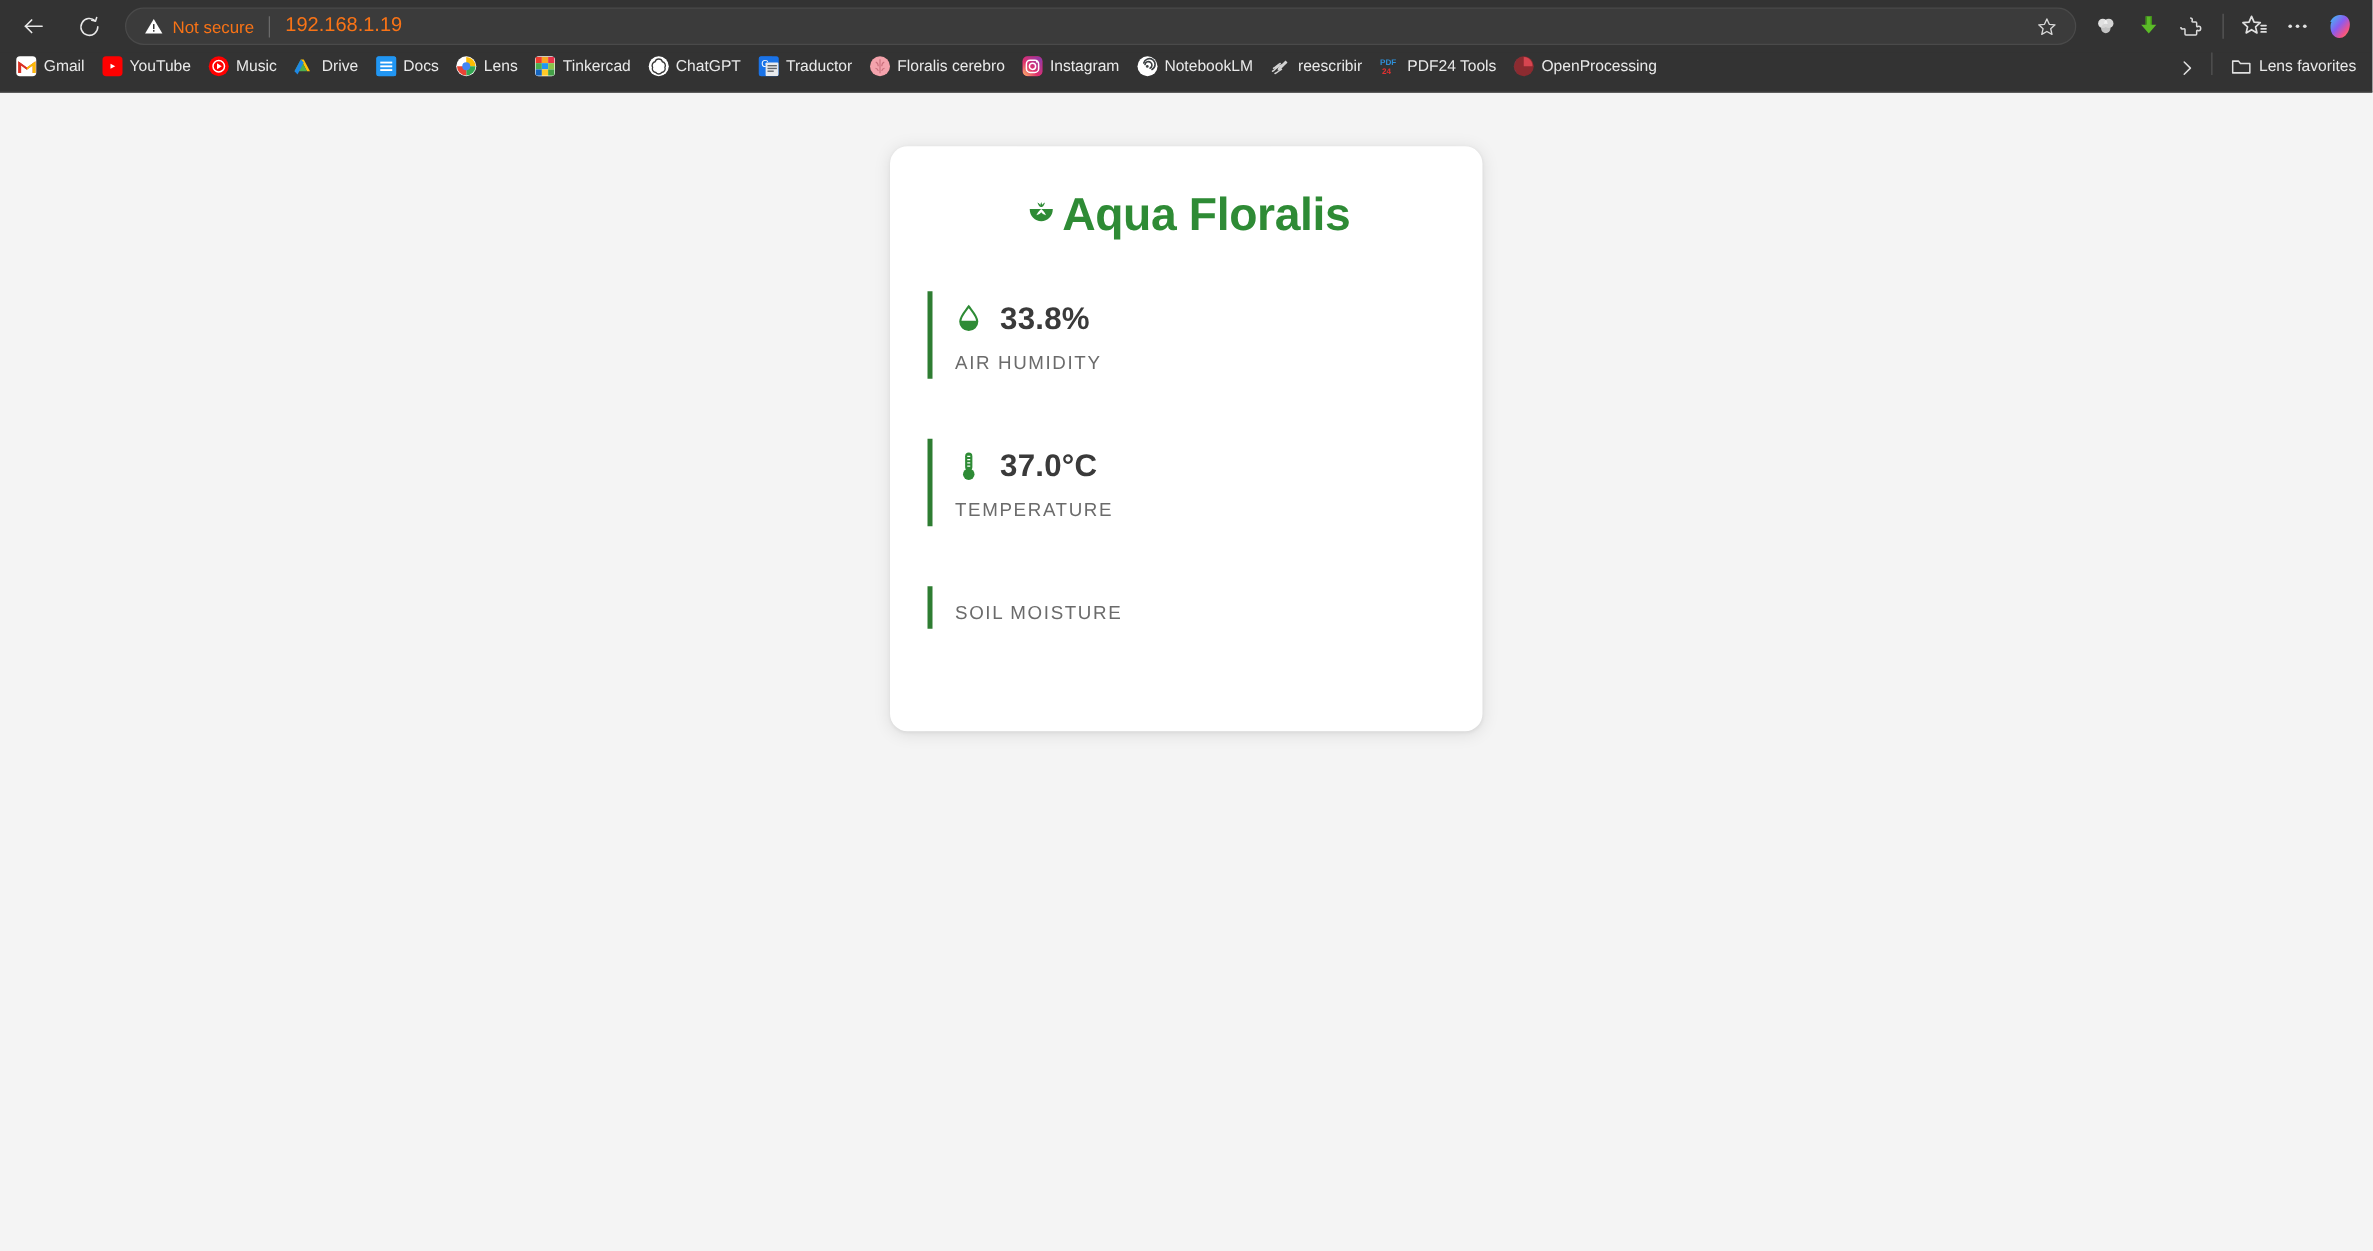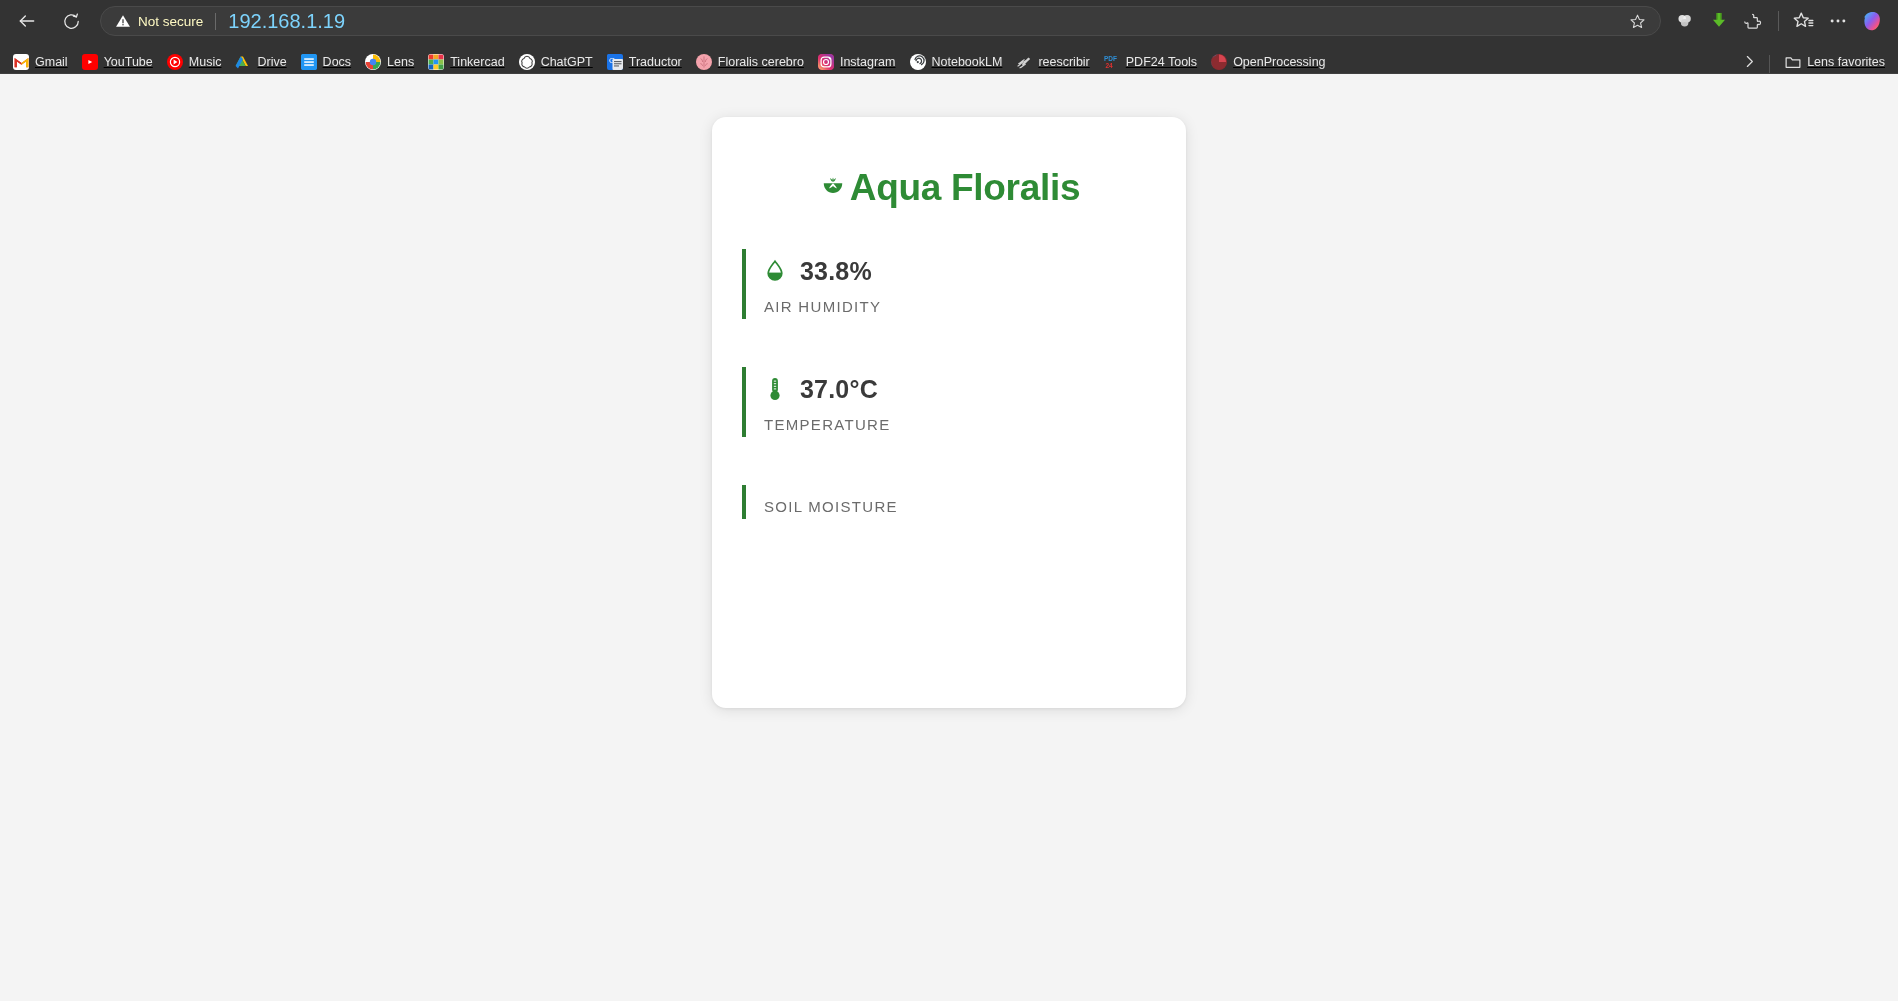--- a/index.html
+++ b/index.html
@@ -39,33 +39,33 @@
     align-items: center;
     padding: 0 10px 0 14px;
     margin: 0 8px 0 12px;
     min-width: 0;
   }
   .omni-warn {
     display: flex; align-items: center; gap: 7px;
     flex: 0 0 auto;
   }
   .omni-warn-text {
-    color: #fef9c3;
+    color: #f97316;
     font-size: 13.5px;
     white-space: nowrap;
   }
   .omni-divider {
     width: 1px; height: 17px;
     background: #6a6a6a;
     margin: 0 12px;
     flex: 0 0 auto;
   }
   .omni-url {
-    color: #7dd3fc;
-    font-size: 20px;
+    color: #f97316;
+    font-size: 16px;
     white-space: nowrap;
     overflow: hidden;
     text-overflow: ellipsis;
     flex: 1 1 auto;
   }
   .omni-star {
     flex: 0 0 auto;
     width: 26px; height: 26px;
     display: flex; align-items: center; justify-content: center;
   }
@@ -76,25 +76,24 @@
     display: flex; align-items: center; justify-content: center;
     border-radius: 6px;
   }
   .act-divider { width: 1px; height: 20px; background: #5a5a5a; margin: 0 7px; }
 
   
   .bookmarks {
     height: 32px;
     background: #333333;
     display: flex;
-    align-items: flex-end;
+    align-items: flex-start;
     padding: 0 6px;
     border-bottom: 1px solid #3f3f3f;
     position: relative;
-    text-decoration: underline;
   }
   .bm {
     display: flex; align-items: center; gap: 6px;
     padding: 3px 7px;
     border-radius: 5px;
     flex: 0 0 auto;
     white-space: nowrap;
   }
   .bm-label { color: #e9e9e9; font-size: 12.5px; }
   .bm-ico {
@@ -139,22 +138,22 @@
     overflow: hidden;
     display: flex;
     justify-content: center;
   }
   .card {
     width: 474px;
     margin-top: 43px;
     background: #ffffff;
     border-radius: 14px;
     box-shadow: 0 2px 14px rgba(0,0,0,0.10), 0 1px 3px rgba(0,0,0,0.06);
-    padding: 32px 30px 40px 30px;
-    height: 591px;
+    padding: 16px 30px 40px 30px;
+    height: 468px;
   }
   .card-title {
     display: flex;
     align-items: center;
     justify-content: center;
     gap: 2px;
     color: #2e8b35;
     font-size: 37px;
     font-weight: bold;
     letter-spacing: -0.3px;

